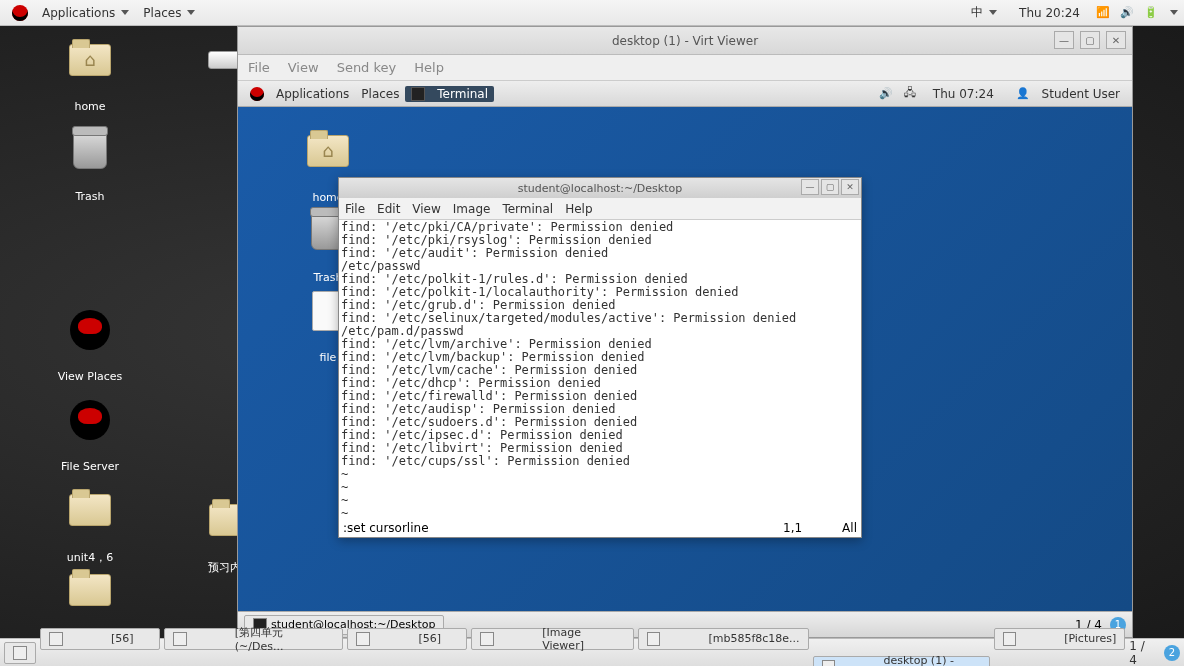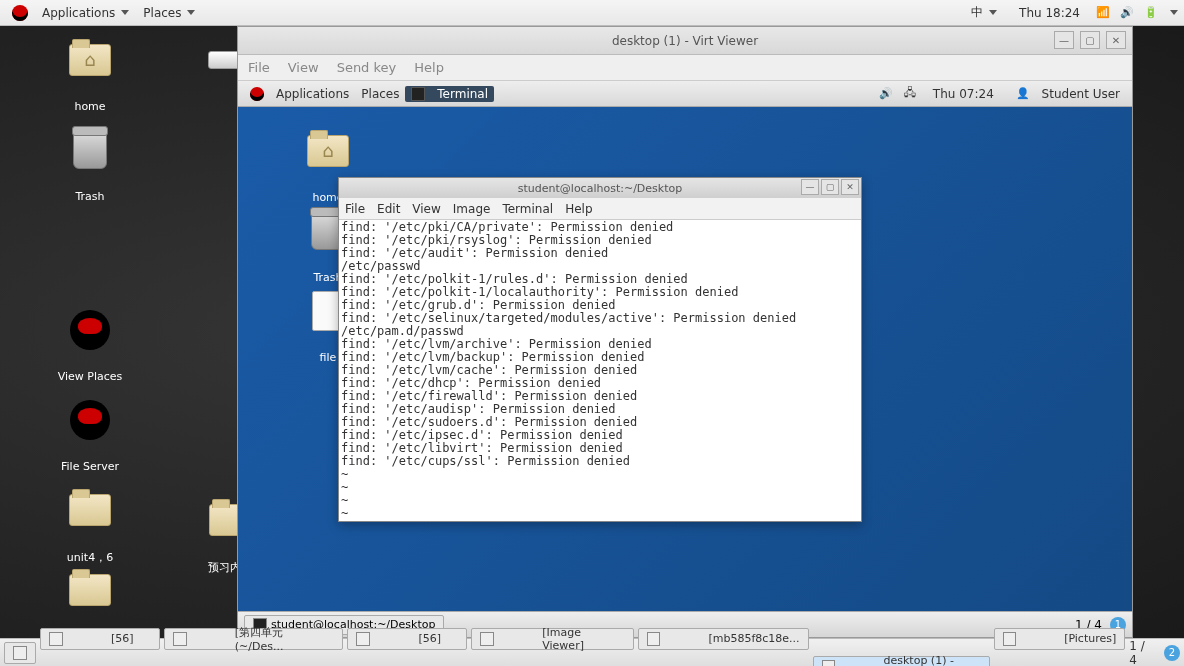--- a/index.html
+++ b/index.html
@@ -79,21 +79,21 @@
     <div class="panel-item">
         <span>Places</span>
         <span class="triangle-down"></span>
       </div>
   </div>
   <div class="right">
     <div class="panel-item">
         <span>中</span>
         <span class="triangle-down"></span>
       </div>
-    <div class="panel-item">Thu 18:24</div>
+    <div class="panel-item">Thu 20:24</div>
     <span class="icon-sm">📶</span>
     <span class="icon-sm">🔊</span>
     <span class="icon-sm">🔋</span>
     <span class="triangle-down"></span>
   </div>
 </div>
 
 <div class="outer-desktop">
   <div class="desk-icon folder-home" style="top:10px;left:40px">
       <div class="glyph">
@@ -230,20 +230,25 @@
 find: '/etc/firewalld': Permission denied
 find: '/etc/audisp': Permission denied
 find: '/etc/sudoers.d': Permission denied
 find: '/etc/ipsec.d': Permission denied
 find: '/etc/libvirt': Permission denied
 find: '/etc/cups/ssl': Permission denied
 ~
 ~
 ~
 ~</div>
+          <div class="term-status">
+            <span>:set cursorline</span>
+            <span class="mid">1,1</span>
+            <span class="right">All</span>
+          </div>
         </div>
       </div>
 
       <div class="inner-bottom-panel">
         <div class="task-item">
             <span class="mini" style="background:#222"></span>
             <span>student@localhost:~/Desktop</span>
           </div>
         <div style="margin-left:auto;display:flex;align-items:center;gap:4px">
           <span>1 / 4</span>

